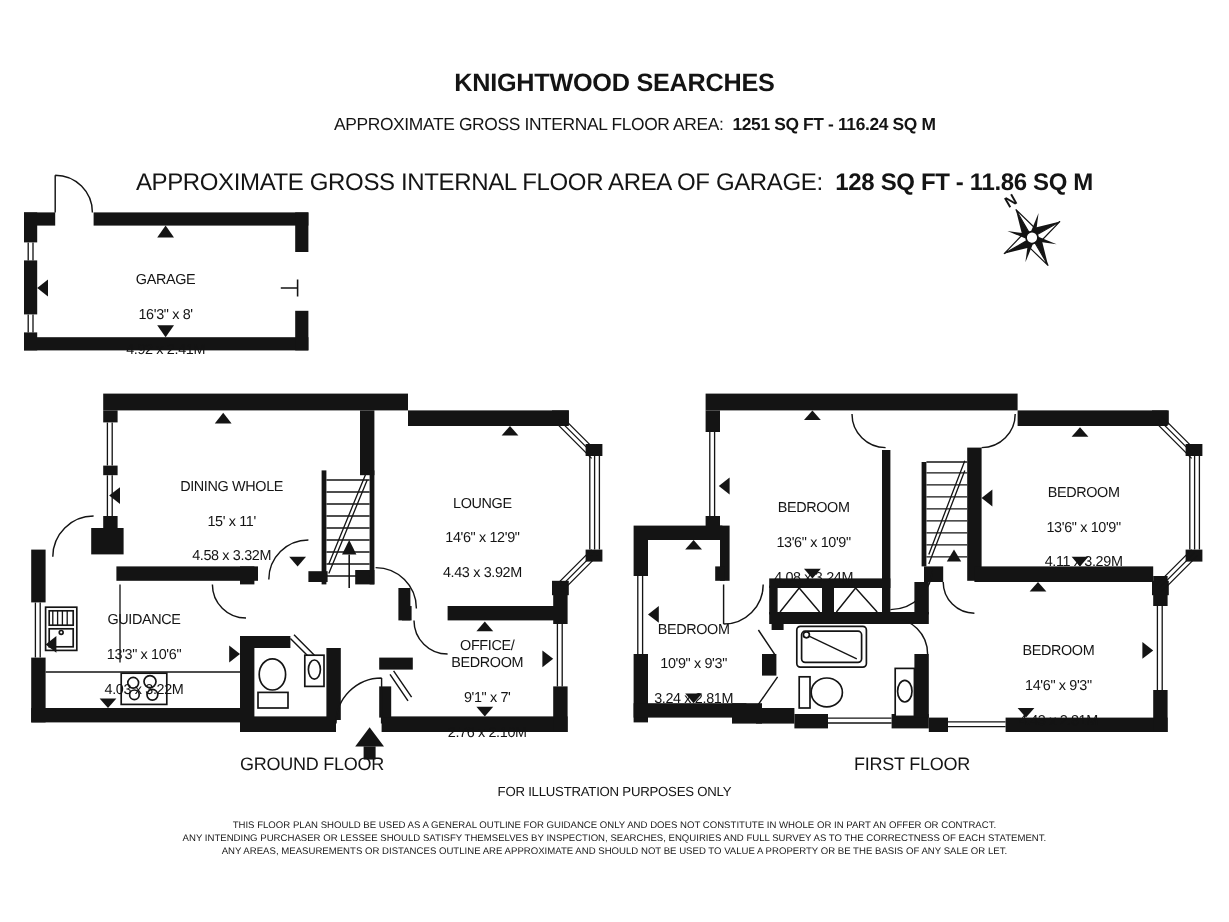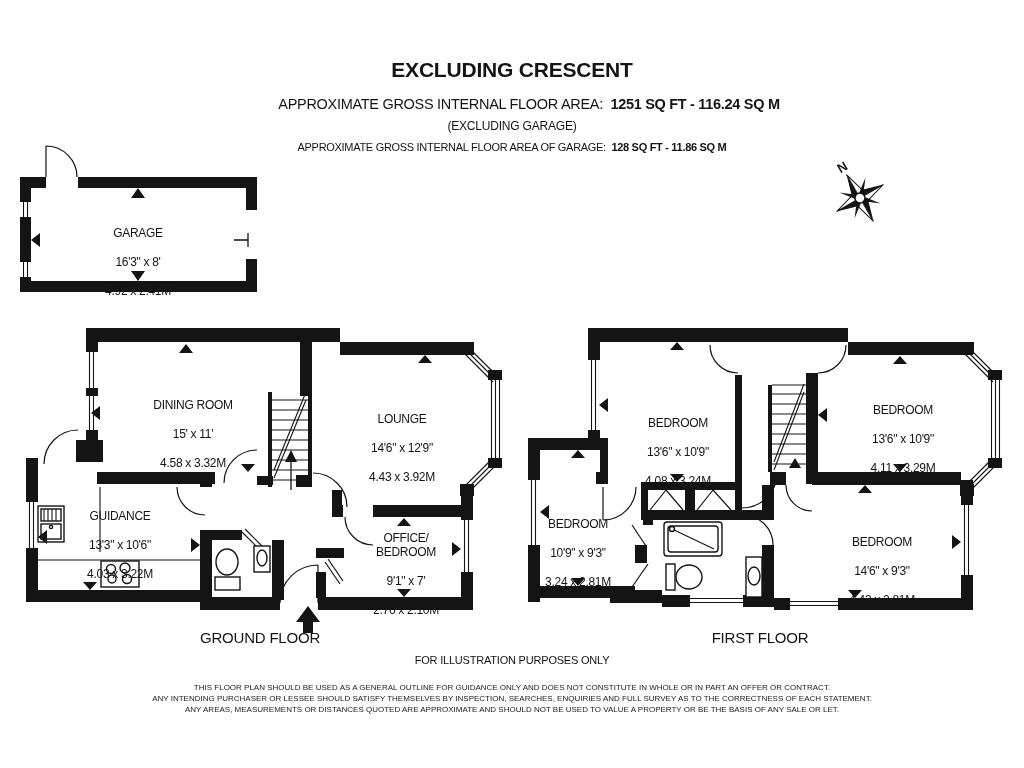--- a/index.html
+++ b/index.html
@@ -11,21 +11,21 @@
   .thin{stroke:#141414;stroke-width:1.1;fill:none;}
   .arc{stroke:#141414;stroke-width:1.2;fill:none;}
   .fx{fill:#fff;stroke:#141414;stroke-width:1.4;}
   .ar{fill:#141414;}
   .abs{position:absolute;}
   .ctr{left:0;right:0;text-align:center;}
   .title{top:58px;font-size:21px;font-weight:bold;letter-spacing:-0.2px;}
   .sub{top:96px;font-size:14.5px;letter-spacing:-0.3px;margin-left:34px;}
   .sub b{font-weight:bold;}
   .note{top:119px;font-size:12px;letter-spacing:-0.2px;}
-  .sub2{top:141px;font-size:11px;letter-spacing:-0.3px;}
+  .sub2{top:141px;font-size:20px;letter-spacing:-0.3px;}
   .room-label{position:absolute;transform:translateX(-50%);text-align:center;
               font-size:12px;line-height:14.5px;letter-spacing:-0.3px;white-space:pre-line;}
   .floor-label{position:absolute;transform:translateX(-50%);font-size:15px;letter-spacing:-0.2px;}
   .illus{top:654px;font-size:11px;letter-spacing:-0.2px;}
   .disc{font-size:8px;letter-spacing:0px;color:#1a1a1a;}
 </style>
 </head>
 <body>
 
 <div class="plan">
@@ -284,39 +284,38 @@
       <polygon class="ar" points="571,458 585,458 578,450"></polygon>
       <polygon class="ar" points="571,578 585,578 578,586"></polygon>
       <polygon class="ar" points="549,505 549,519 540,512"></polygon>
       <polygon class="ar" points="858,493 872,493 865,485"></polygon>
       <polygon class="ar" points="848,590 862,590 855,598"></polygon>
       <polygon class="ar" points="952,535 952,549 961,542"></polygon>
     </g>
   </g>
 </svg>
 
-  <div class="abs ctr title">EXCLUDING CRESCENT</div>
+  <div class="abs ctr title">KNIGHTWOOD SEARCHES</div>
   <div class="abs ctr sub">
     <span>APPROXIMATE GROSS INTERNAL FLOOR AREA:</span>&nbsp;
     <b>1251 SQ FT - 116.24 SQ M</b>
   </div>
-  <div class="abs ctr note">(EXCLUDING GARAGE)</div>
   <div class="abs ctr sub2">
     <span>APPROXIMATE GROSS INTERNAL FLOOR AREA OF GARAGE:</span>&nbsp;
     <b>128 SQ FT - 11.86 SQ M</b>
   </div>
 
   <div class="room-label" style="left:138px;top:211px">
     <div>GARAGE</div>
     <div>16'3" x 8'</div>
     <div>4.92 x 2.41M</div>
   </div>
 
   <div class="room-label" style="left:193px;top:383px">
-    <div>DINING ROOM</div>
+    <div>DINING WHOLE</div>
     <div>15' x 11'</div>
     <div>4.58 x 3.32M</div>
   </div>
 
   <div class="room-label" style="left:402px;top:397px">
     <div>LOUNGE</div>
     <div>14'6" x 12'9"</div>
     <div>4.43 x 3.92M</div>
   </div>
 
@@ -356,15 +355,15 @@
     <div>14'6" x 9'3"</div>
     <div>4.43 x 2.81M</div>
   </div>
 
   <div class="floor-label" style="left:260px;top:629px">GROUND FLOOR</div>
   <div class="floor-label" style="left:760px;top:629px">FIRST FLOOR</div>
 
   <div class="abs ctr disc" style="top:683px">THIS FLOOR PLAN SHOULD BE USED AS A GENERAL OUTLINE FOR GUIDANCE ONLY AND DOES NOT CONSTITUTE IN WHOLE OR IN PART AN OFFER OR CONTRACT.</div>
   <div class="abs ctr illus">FOR ILLUSTRATION PURPOSES ONLY</div>
   <div class="abs ctr disc" style="top:694px">ANY INTENDING PURCHASER OR LESSEE SHOULD SATISFY THEMSELVES BY INSPECTION, SEARCHES, ENQUIRIES AND FULL SURVEY AS TO THE CORRECTNESS OF EACH STATEMENT.</div>
-  <div class="abs ctr disc" style="top:705px">ANY AREAS, MEASUREMENTS OR DISTANCES QUOTED ARE APPROXIMATE AND SHOULD NOT BE USED TO VALUE A PROPERTY OR BE THE BASIS OF ANY SALE OR LET.</div>
+  <div class="abs ctr disc" style="top:705px">ANY AREAS, MEASUREMENTS OR DISTANCES OUTLINE ARE APPROXIMATE AND SHOULD NOT BE USED TO VALUE A PROPERTY OR BE THE BASIS OF ANY SALE OR LET.</div>
 
 </div>
 
 </body></html>

